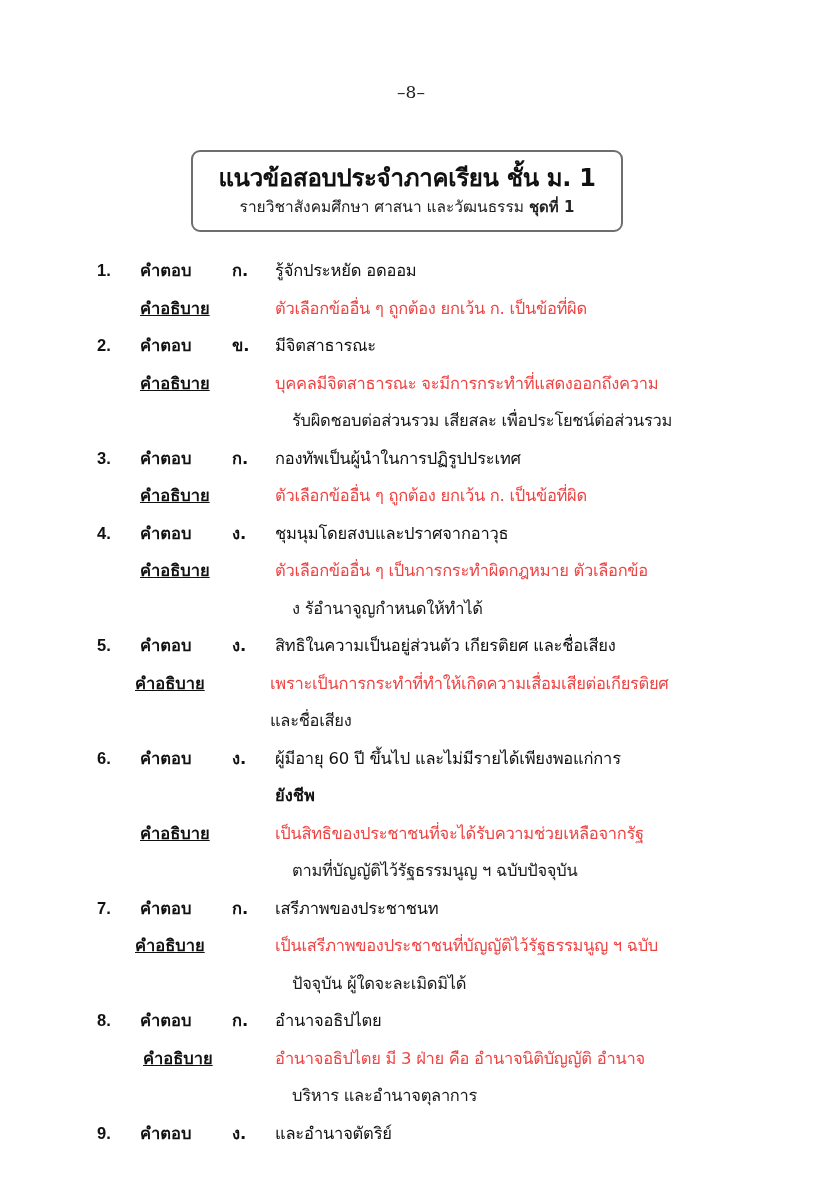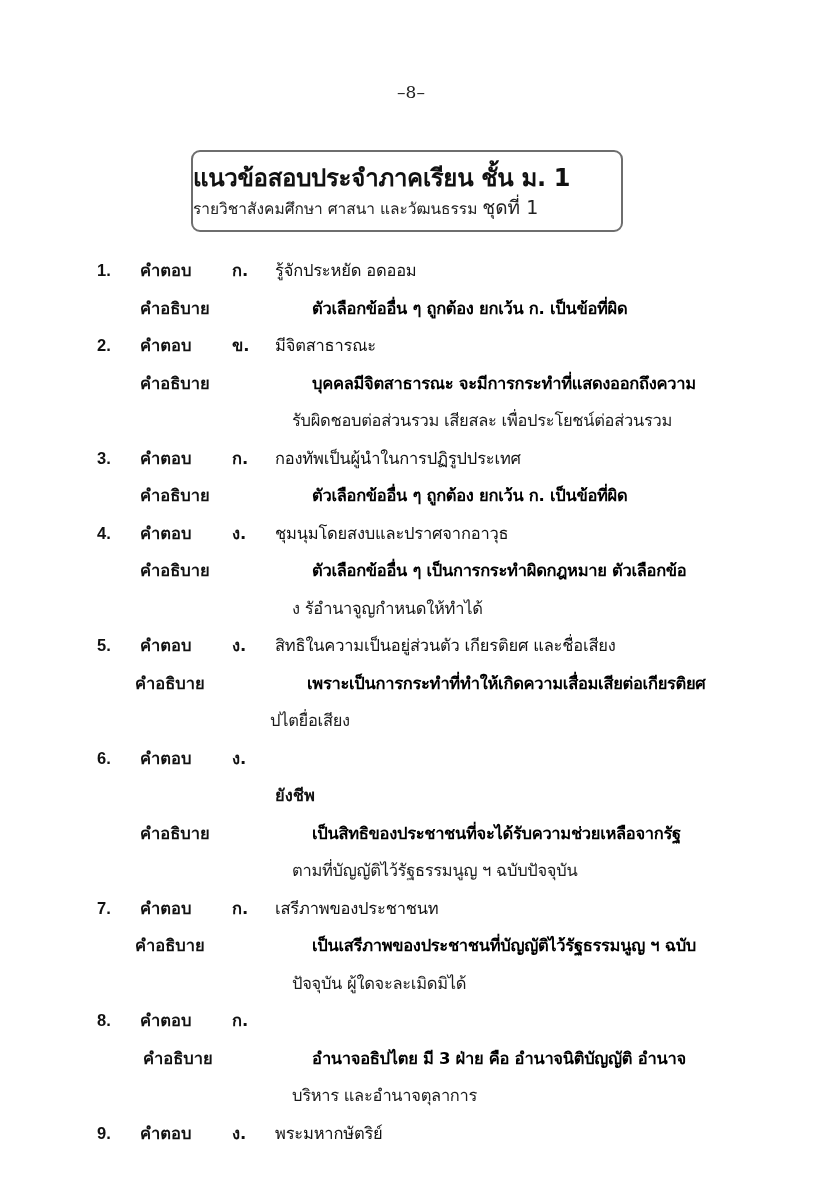--- a/index.html
+++ b/index.html
@@ -27,37 +27,38 @@
   }
   .title-box {
     position: absolute;
     left: 191px;
     top: 150px;
     width: 432px;
     height: 82px;
     border: 2px solid #6e6e6e;
     border-radius: 9px;
     box-sizing: border-box;
+    text-align: center;
   }
   .title-main {
     margin-top: 10px;
     font-size: 24px;
     font-weight: bold;
     letter-spacing: -0.3px;
     line-height: 32px;
     color: #111;
   }
   .title-sub {
     font-size: 15.5px;
     line-height: 26px;
     color: #222;
   }
   .title-sub b {
-    font-size: 19px;
-    font-weight: normal;
+    font-size: 15px;
+    font-weight: bold;
   }
   .qa-list {
     position: absolute;
     left: 0;
     top: 252px;
     width: 822px;
   }
   .row {
     position: relative;
     height: 37.5px;
@@ -84,31 +85,31 @@
   .ans-text {
     position: absolute;
     left: 275px;
     font-weight: normal;
     letter-spacing: -0.2px;
   }
   .exp-label {
     position: absolute;
     left: 140px;
     font-weight: bold;
+    text-decoration: underline;
   }
   .exp-label.shift-left { left: 135px; }
   .exp-label.shift-right { left: 143px; }
   .exp-text {
     position: absolute;
     left: 275px;
     width: 450px;
-    font-weight: bold;
-    color: #000000;
+    font-weight: normal;
+    color: #ef4444;
     letter-spacing: -0.3px;
-    margin-left: 37px;
   }
   .exp-text.shift-left { left: 270px; }
   .cont-text {
     position: absolute;
     left: 292px;
     color: #1a1a1a;
     letter-spacing: -0.3px;
   }
   .cont-text.shift-left { left: 270px; }
   .cont-bold {
@@ -183,27 +184,28 @@
     <span class="num">5.</span>
     <span class="ans-label">คำตอบ</span>
     <span class="ans-letter">ง.</span>
     <span class="ans-text">สิทธิในความเป็นอยู่ส่วนตัว  เกียรติยศ  และชื่อเสียง</span>
   </div>
   <div class="row">
     <span class="exp-label shift-left">คำอธิบาย</span>
     <span class="exp-text shift-left">เพราะเป็นการกระทำที่ทำให้เกิดความเสื่อมเสียต่อเกียรติยศ</span>
   </div>
   <div class="row">
-    <span class="cont-text shift-left">ปไตยื่อเสียง</span>
+    <span class="cont-text shift-left">และชื่อเสียง</span>
   </div>
 
   <div class="row">
     <span class="num">6.</span>
     <span class="ans-label">คำตอบ</span>
     <span class="ans-letter">ง.</span>
+    <span class="ans-text">ผู้มีอายุ  60 ปี ขึ้นไป  และไม่มีรายได้เพียงพอแก่การ</span>
   </div>
   <div class="row">
     <span class="cont-bold">ยังชีพ</span>
   </div>
   <div class="row">
     <span class="exp-label">คำอธิบาย</span>
     <span class="exp-text">เป็นสิทธิของประชาชนที่จะได้รับความช่วยเหลือจากรัฐ</span>
   </div>
   <div class="row">
     <span class="cont-text">ตามที่บัญญัติไว้รัฐธรรมนูญ ฯ ฉบับปัจจุบัน</span>
@@ -220,29 +222,30 @@
     <span class="exp-text">เป็นเสรีภาพของประชาชนที่บัญญัติไว้รัฐธรรมนูญ ฯ ฉบับ</span>
   </div>
   <div class="row">
     <span class="cont-text">ปัจจุบัน  ผู้ใดจะละเมิดมิได้</span>
   </div>
 
   <div class="row">
     <span class="num">8.</span>
     <span class="ans-label">คำตอบ</span>
     <span class="ans-letter">ก.</span>
+    <span class="ans-text">อำนาจอธิปไตย</span>
   </div>
   <div class="row">
     <span class="exp-label shift-right">คำอธิบาย</span>
     <span class="exp-text">อำนาจอธิปไตย  มี  3  ฝ่าย  คือ  อำนาจนิติบัญญัติ  อำนาจ</span>
   </div>
   <div class="row">
     <span class="cont-text">บริหาร  และอำนาจตุลาการ</span>
   </div>
 
   <div class="row">
     <span class="num">9.</span>
     <span class="ans-label">คำตอบ</span>
     <span class="ans-letter">ง.</span>
-    <span class="ans-text">พระมหากษัตริย์</span>
+    <span class="ans-text">และอำนาจตัตริย์</span>
   </div>
 
 </div>
 
 </body></html>

